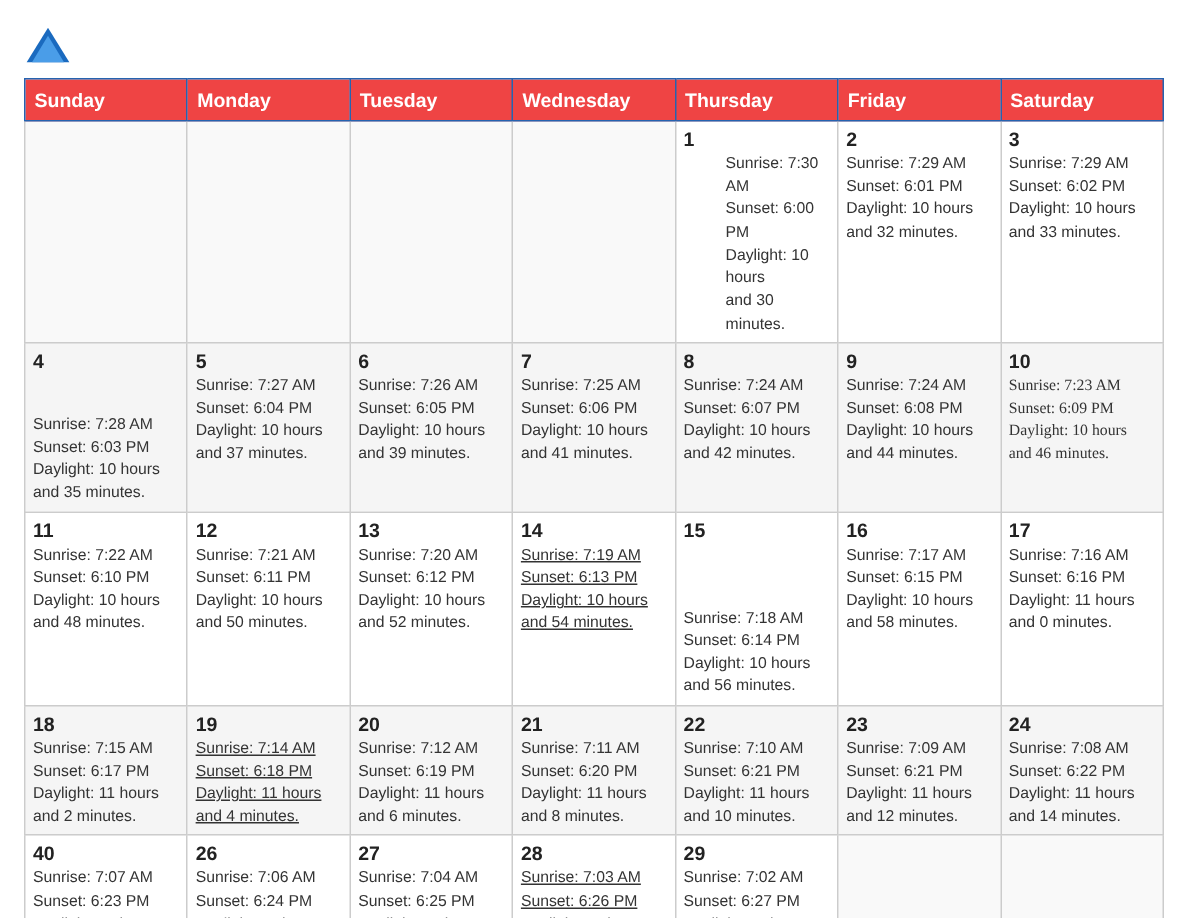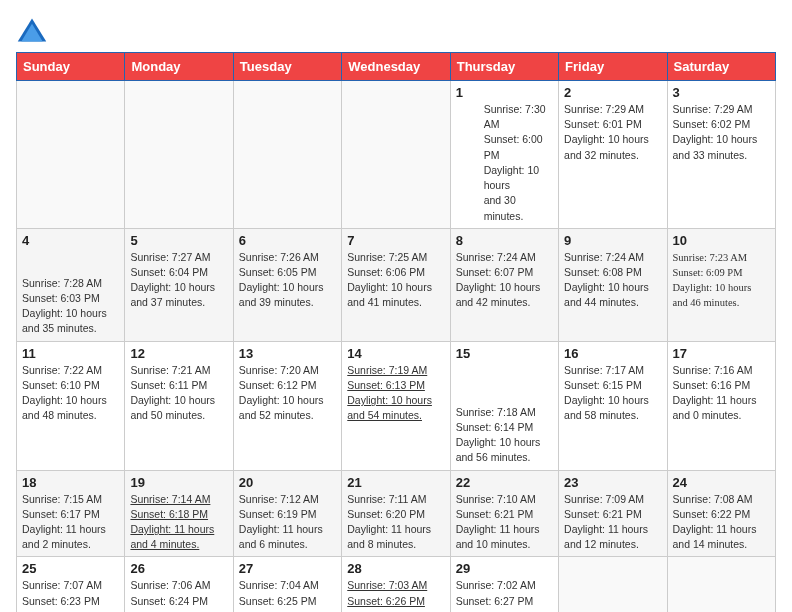--- a/index.html
+++ b/index.html
@@ -295,21 +295,21 @@
         <td>
           <div class="day-num">24</div>
           <div class="day-detail" style="white-space: pre-line;">Sunrise: 7:08 AM
 Sunset: 6:22 PM
 Daylight: 11 hours
 and 14 minutes.</div>
         </td>
       </tr>
       <tr>
         <td>
-          <div class="day-num">25</div>
+          <div class="day-num">40</div>
           <div class="day-detail" style="white-space: pre-line;">Sunrise: 7:07 AM
 Sunset: 6:23 PM
 Daylight: 11 hours
 and 16 minutes.</div>
         </td>
         <td>
           <div class="day-num">26</div>
           <div class="day-detail" style="white-space: pre-line;">Sunrise: 7:06 AM
 Sunset: 6:24 PM
 Daylight: 11 hours

